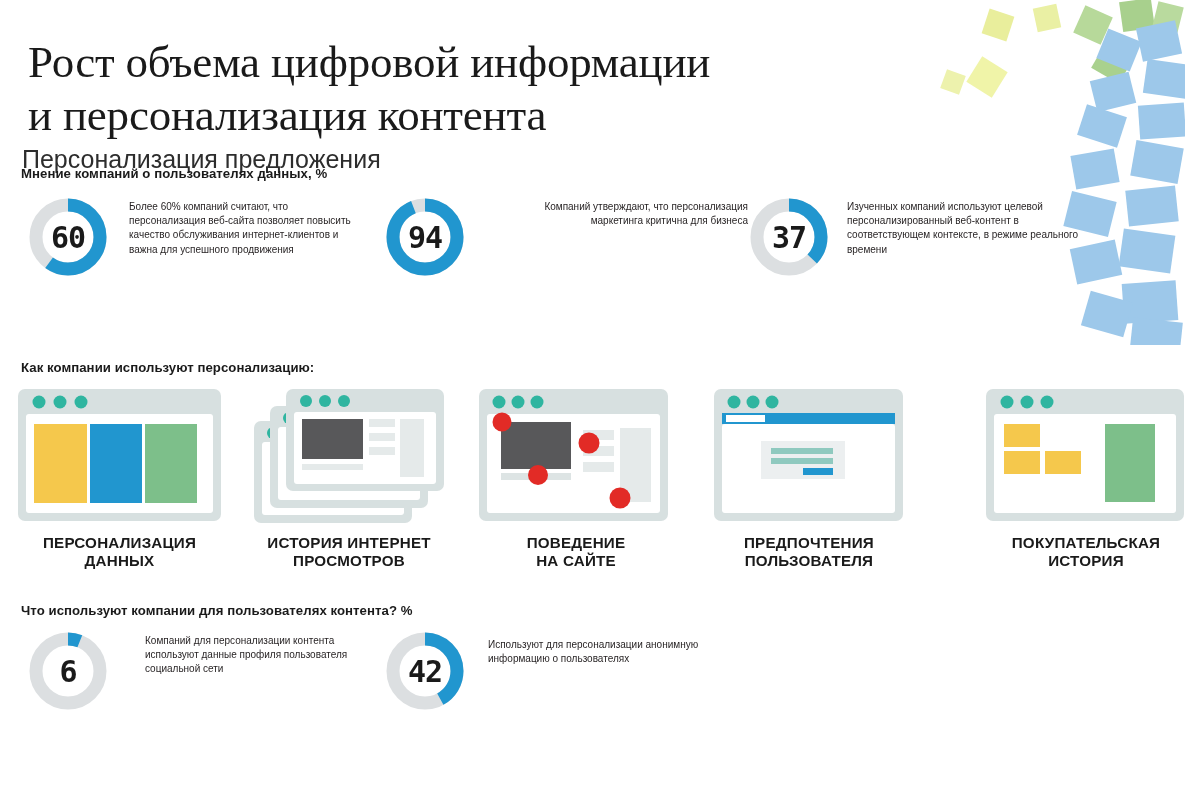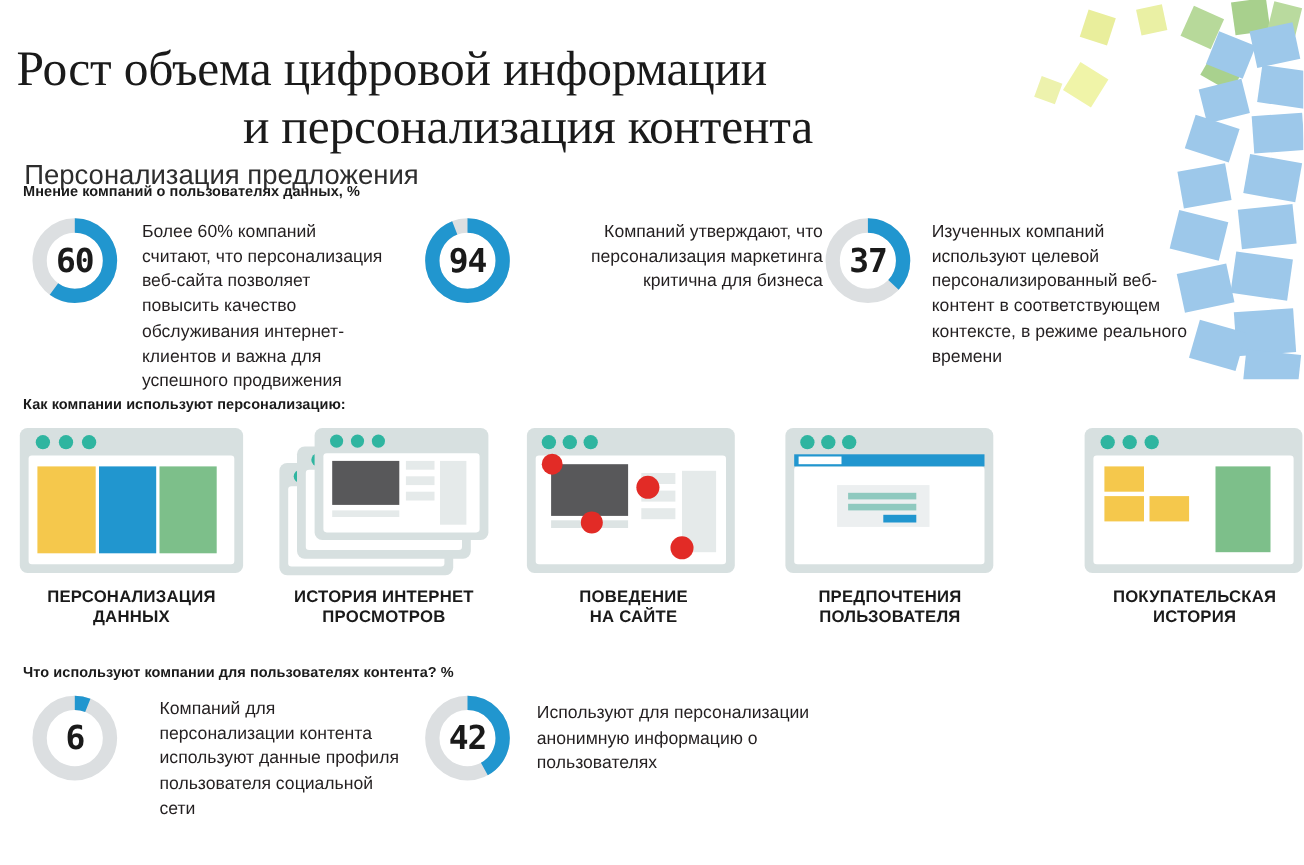--- a/index.html
+++ b/index.html
@@ -13,27 +13,27 @@
     position:relative;
   }
   .page{position:relative;width:1185px;height:786px;overflow:hidden;}
 
   
   .confetti{position:absolute;top:0;right:0;width:260px;height:345px;overflow:hidden;pointer-events:none;}
   .confetti svg{display:block;}
 
   
   .title{
-    position:absolute;left:15px;top:8px;width:930px;
+    position:absolute;left:28px;top:8px;width:930px;
     font-family:"Liberation Serif", serif;
     font-size:45px;line-height:1.18;font-weight:400;color:#1a1a1a;
     letter-spacing:-0.2px;
     margin-top:28px;
   }
-  .title .l2{display:block;text-align:center;}
+  .title .l2{display:block;}
   .subtitle{
     position:absolute;left:22px;top:124px;
     font-size:25px;font-weight:400;color:#2d2d2d;
   }
   .sec-label{
     position:absolute;font-size:13.2px;font-weight:bold;color:#1a1a1a;letter-spacing:0.05px;
   }
   #label-opinion{left:21px;top:166px;}
   #label-howuse{left:21px;top:360px;}
   #label-whatuse{left:21px;top:603px;}
@@ -44,21 +44,21 @@
   .donut svg{display:block;}
   .donut .value{
     position:absolute;left:0;top:0;width:100%;height:100%;
     display:flex;align-items:center;justify-content:center;
     font-family:"DejaVu Sans Mono", monospace;
     font-weight:bold;color:#1a1a1a;
     letter-spacing:-1px;
   }
   .donut.big .value{font-size:30px;}
   .donut-text{
-    font-size:16px;line-height:1.42;color:#231f20;
+    font-size:10px;line-height:1.42;color:#231f20;
   }
 
   #donut-60{left:27px;top:196px;}
   #donut-60 .donut-text{margin-left:20px;width:225px;padding-top:4px;}
   #donut-94{left:384px;top:196px;}
   #donut-94 .donut-text{margin-left:32px;width:250px;padding-top:4px;text-align:right;}
   #donut-37{left:748px;top:196px;}
   #donut-37 .donut-text{margin-left:17px;width:245px;padding-top:4px;}
   #donut-6{left:27px;top:630px;}
   #donut-6 .donut-text{margin-left:36px;width:230px;padding-top:4px;}

